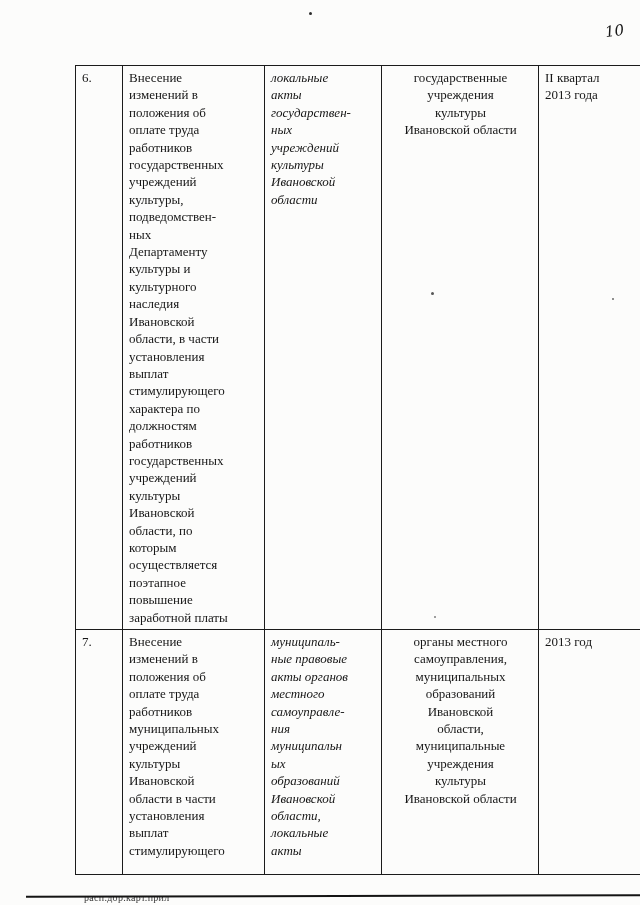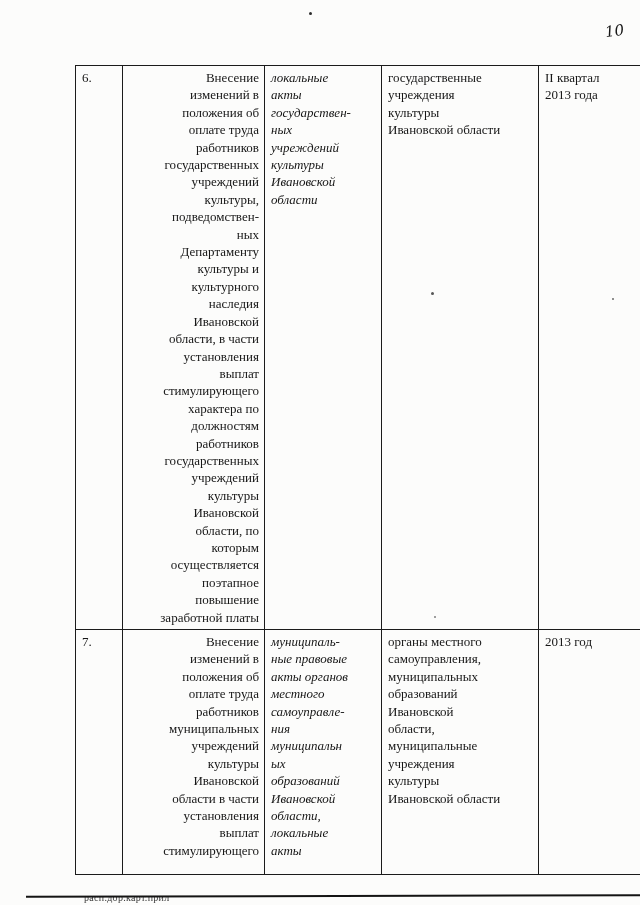--- a/index.html
+++ b/index.html
@@ -37,23 +37,23 @@
   table.doc-table td {
     border: 1px solid #1b1b1b;
     vertical-align: top;
     padding: 3px 5px 3px 6px;
     font-size: 13px;
     line-height: 17.4px;
     white-space: pre-line;
     overflow: hidden;
   }
   td.col-num   { width: 35px; }
-  td.col-meas  { width: 130px; text-align: right; }
+  td.col-meas  { width: 130px; }
   td.col-acts  { width: 105px; font-style: italic; }
-  td.col-exec  { width: 145px; }
+  td.col-exec  { width: 145px; text-align: center; }
   td.col-term  { width: 102px; }
   tr.row-6 td { height: 552px; }
   tr.row-7 td { height: 238px; }
   .footer-note {
     position: absolute;
     left: 84px;
     top: 892px;
     font-size: 10px;
     color: #3a3a3a;
     letter-spacing: 0.3px;

